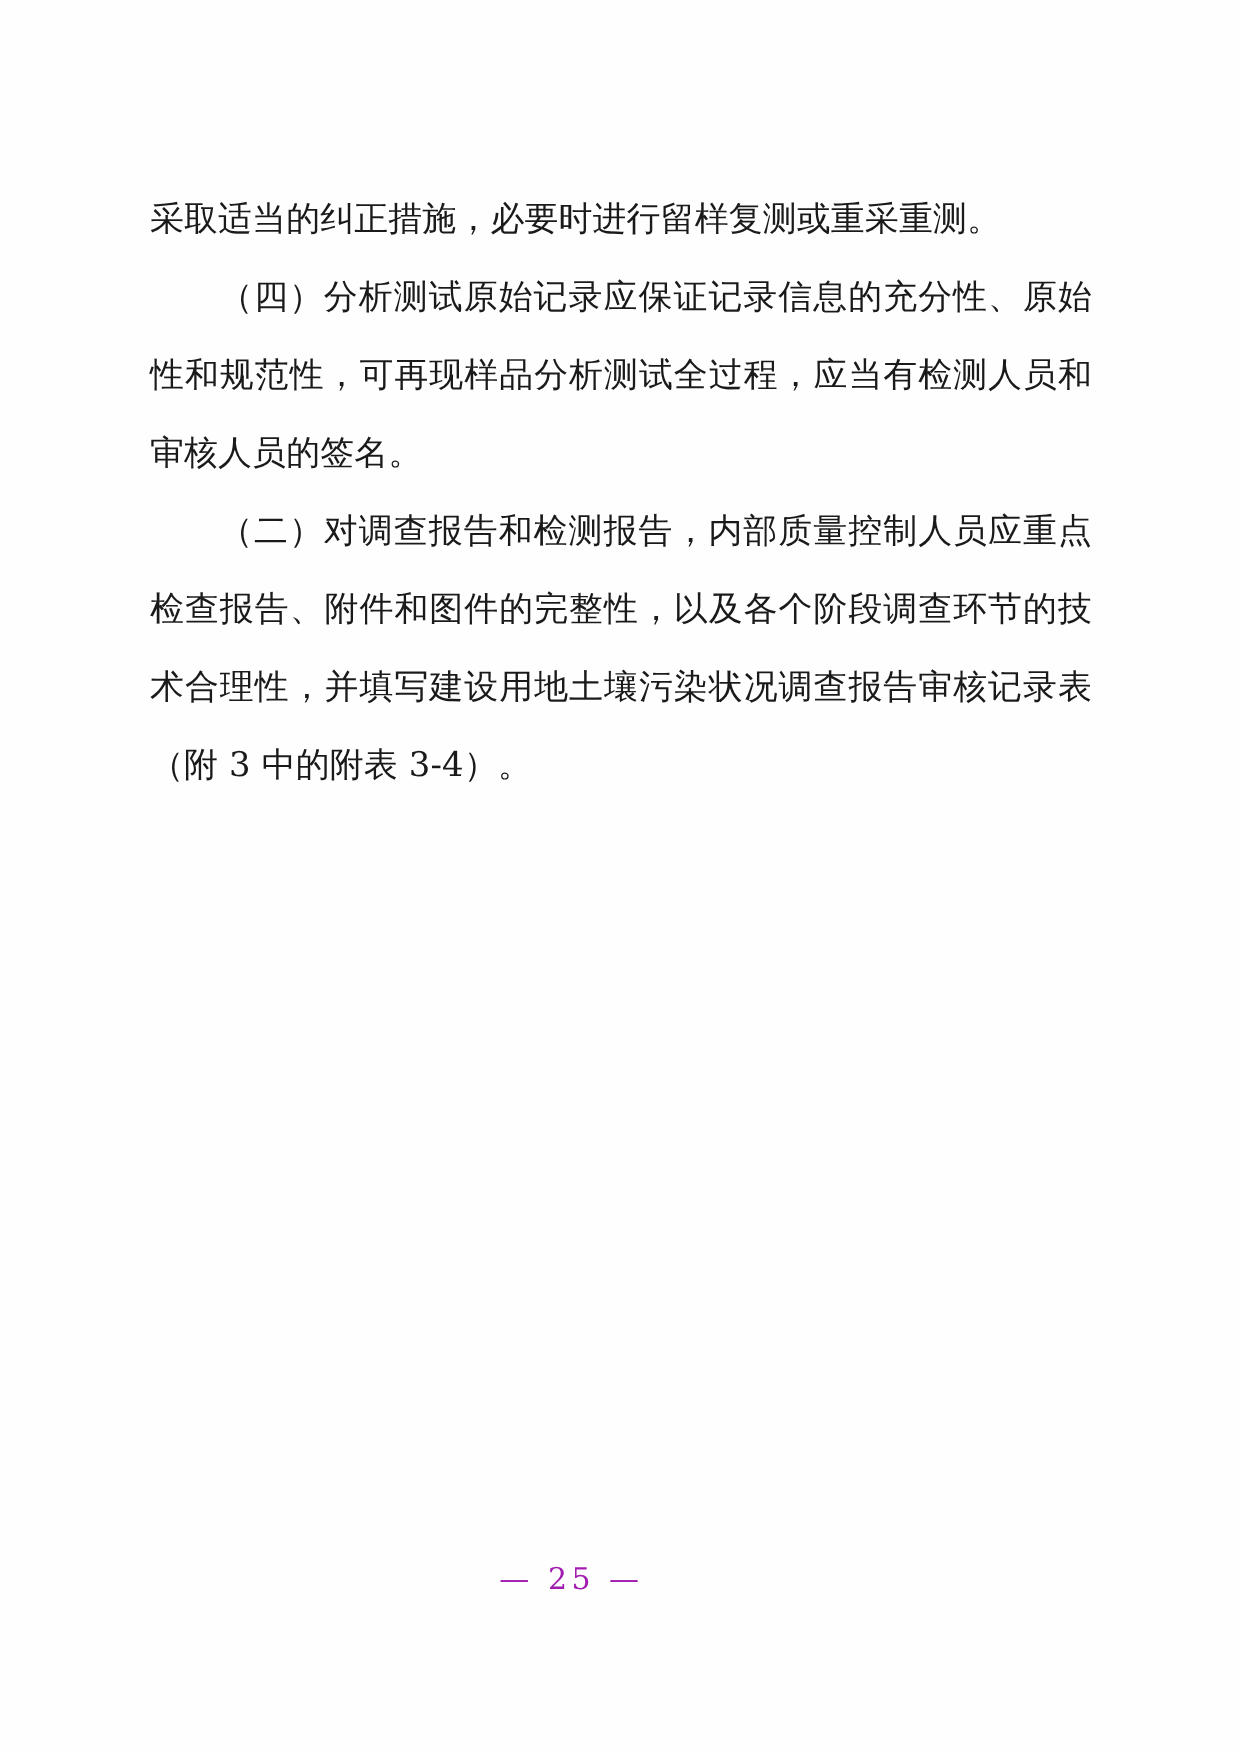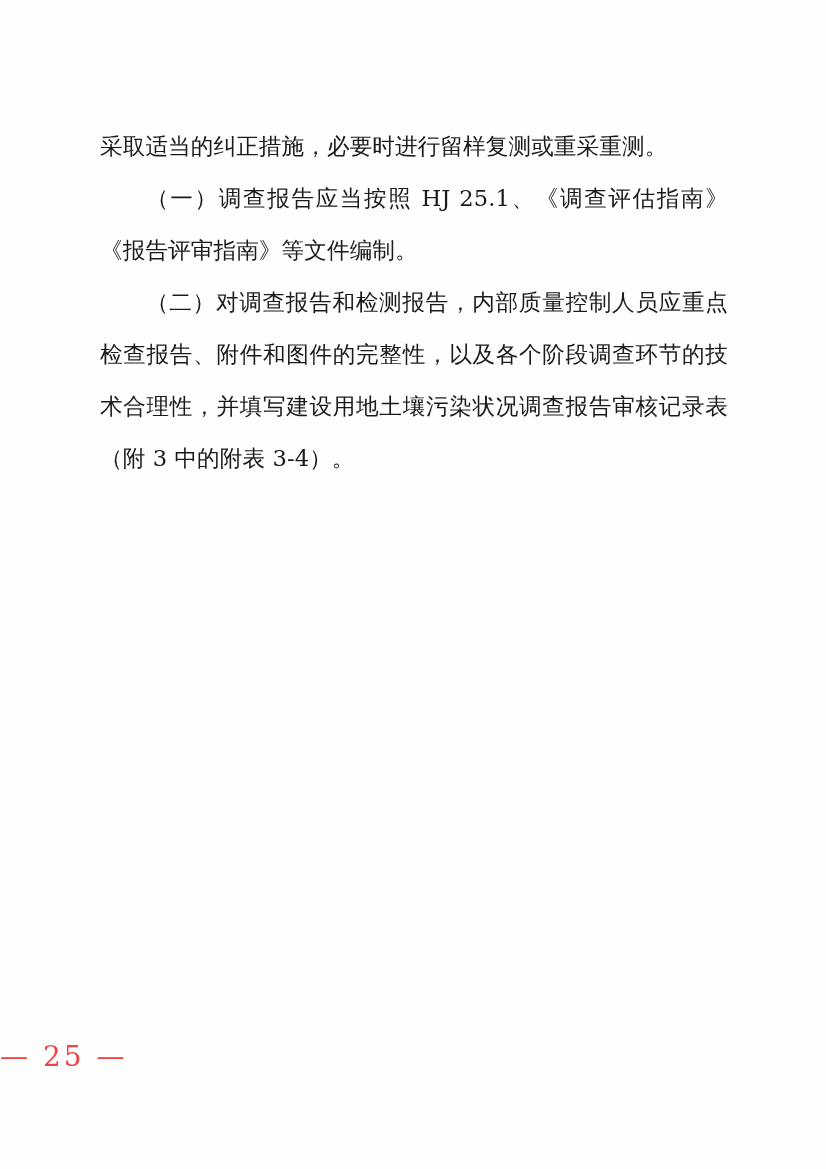--- a/index.html
+++ b/index.html
@@ -56,41 +56,41 @@
     text-indent: 46px;
     letter-spacing: 0.6px;
     font-family: "DejaVu Sans", "Liberation Sans", sans-serif;
   }
 
   .pagenum {
     position: absolute;
     left: 0;
     top: 1040px;
     width: 762px;
-    text-align: left;
-    font-size: 28px;
-    color: #ef4444;
+    text-align: center;
+    font-size: 20px;
+    color: #a21caf;
     letter-spacing: 3px;
     font-family: "DejaVu Serif", "Liberation Serif", serif;
   }
 </style>
 </head>
 <body>
 
 <div class="page">
 
   <div class="content">
 
     <p class="para">采取适当的纠正措施，必要时进行留样复测或重采重测。</p>
 
+    <p class="para indent">（四）分析测试原始记录应保证记录信息的充分性、原始性和规范性，可再现样品分析测试全过程，应当有检测人员和审核人员的签名。</p>
 
 
 
 
-    <p class="para indent">（一）调查报告应当按照 HJ 25.1、《调查评估指南》《报告评审指南》等文件编制。</p>
 
     <p class="para indent">（二）对调查报告和检测报告，内部质量控制人员应重点检查报告、附件和图件的完整性，以及各个阶段调查环节的技术合理性，并填写建设用地土壤污染状况调查报告审核记录表（附 3 中的附表 3-4）。</p>
 
   </div>
 
   <div class="pagenum">—  25  —</div>
 
 </div>
 
 </body></html>

